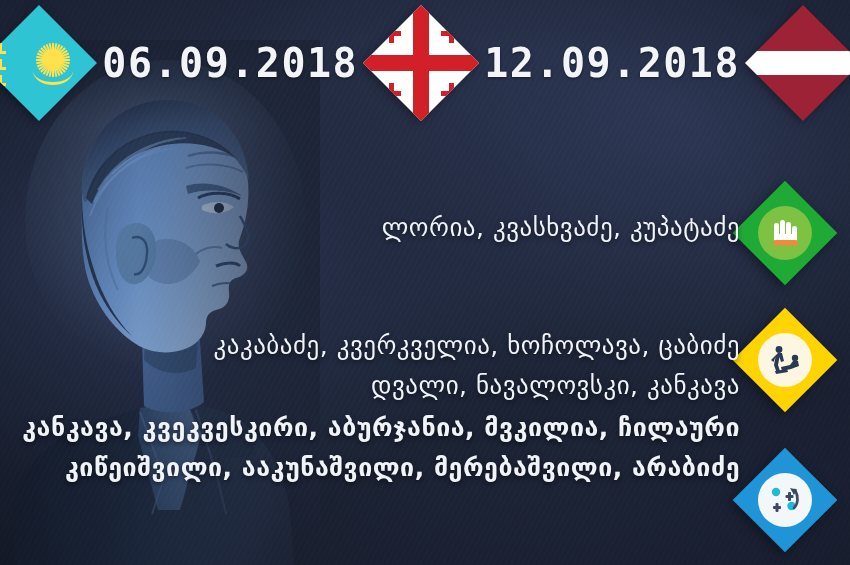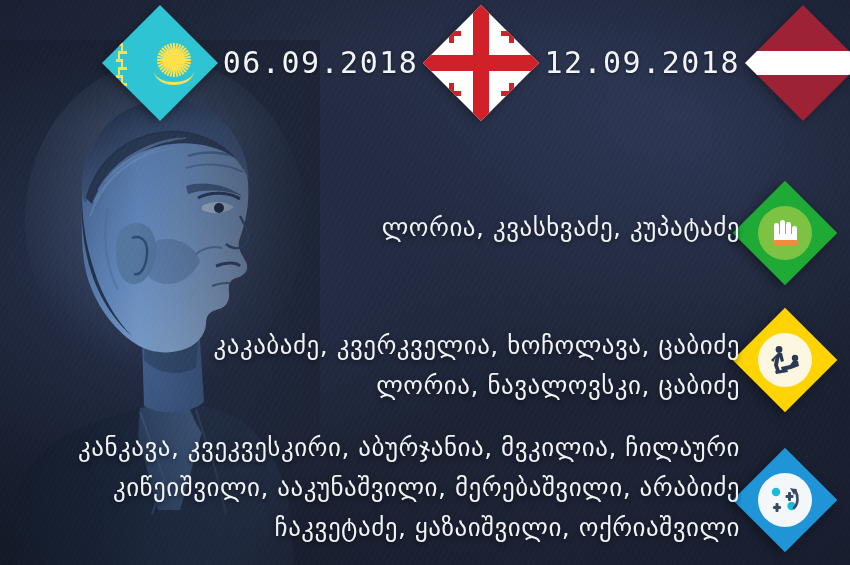--- a/index.html
+++ b/index.html
@@ -58,22 +58,22 @@
     position:absolute;
     top:0; left:0; right:0; height:125px;
     z-index:6;
     display:flex; align-items:center; justify-content:flex-end;
     padding-right:6px;
   }
   .top-item{ display:flex; align-items:center; }
 
   .date-text{
     font-family:"DejaVu Sans Mono","Liberation Mono",monospace;
-    font-weight:normal;
-    font-size:30px;
+    font-weight:bold;
+    font-size:40px;
     letter-spacing:1.5px;
     color:#f2f4f8;
     text-shadow:0 1px 3px rgba(0,0,0,0.5);
     padding:0 22px;
     white-space:nowrap;
   }
 
   
   .diamond{
     width:82px; height:82px;
@@ -155,21 +155,21 @@
     color:#f0f3f8;
     font-family:"DejaVu Sans","Liberation Sans",sans-serif;
     font-size:25px;
     letter-spacing:0.5px;
     line-height:40px;
     text-shadow:0 2px 5px rgba(0,0,0,0.55);
     white-space:nowrap;
   }
   .row-gk{ top:208px; }
   .row-df{ top:326px; }
-  .row-mf{ top:428px; }
+  .row-mf{ top:408px;font-weight:bold; }
   .names div{ display:block; }
 </style>
 </head>
 <body>
 
 <div id="poster">
 
   <div class="portrait-wrap">
     <svg width="330" height="525" viewBox="0 0 330 525" aria-hidden="true">
       <defs>
@@ -420,22 +420,21 @@
       </div>
     </div>
   </div>
 
   <div class="names row-gk">
     <div>ლორია, კვასხვაძე, კუპატაძე</div>
   </div>
 
   <div class="names row-df">
     <div>კაკაბაძე, კვერკველია, ხოჩოლავა, ცაბიძე</div>
-    <div>ლორია, ნავალოვსკი, ცაბიძე</div>
+    <div>დვალი, ნავალოვსკი, კანკავა</div>
   </div>
 
   <div class="names row-mf">
     <div>კანკავა, კვეკვესკირი, აბურჯანია, მვკილია, ჩილაური</div>
     <div>კიწეიშვილი, ააკუნაშვილი, მერებაშვილი, არაბიძე</div>
-    <div>ჩაკვეტაძე, ყაზაიშვილი, ოქრიაშვილი</div>
   </div>
 
 </div>
 
 </body></html>

